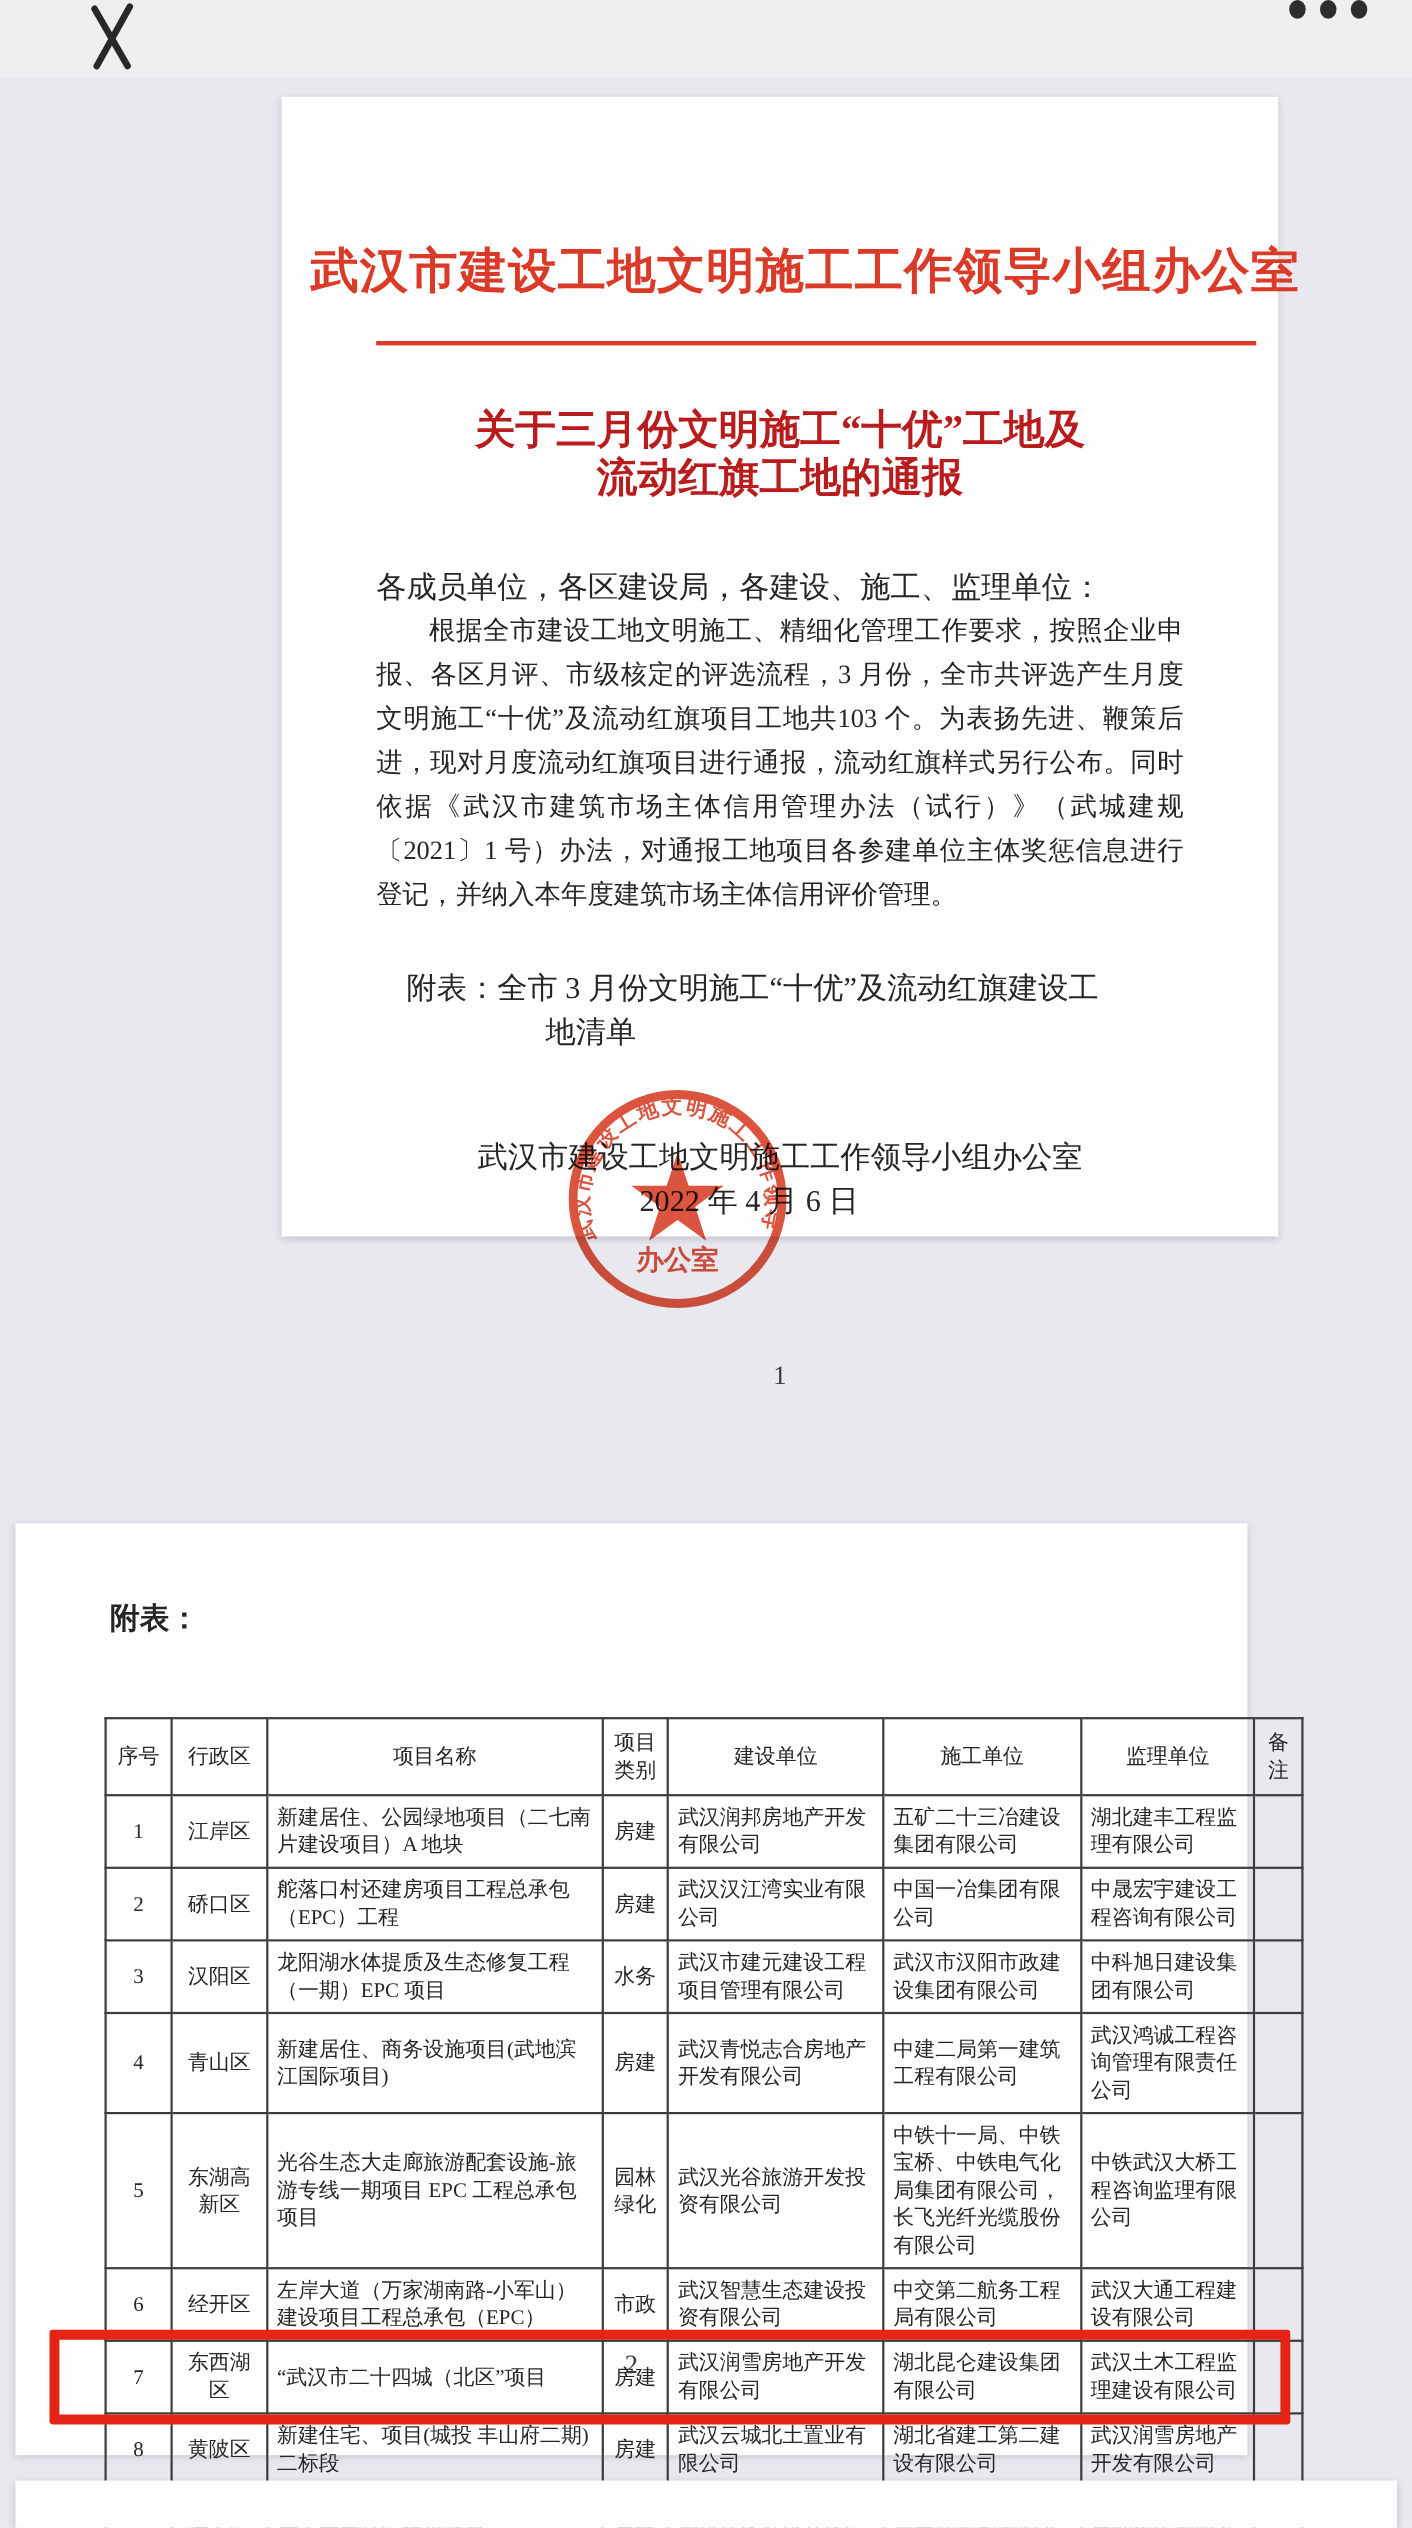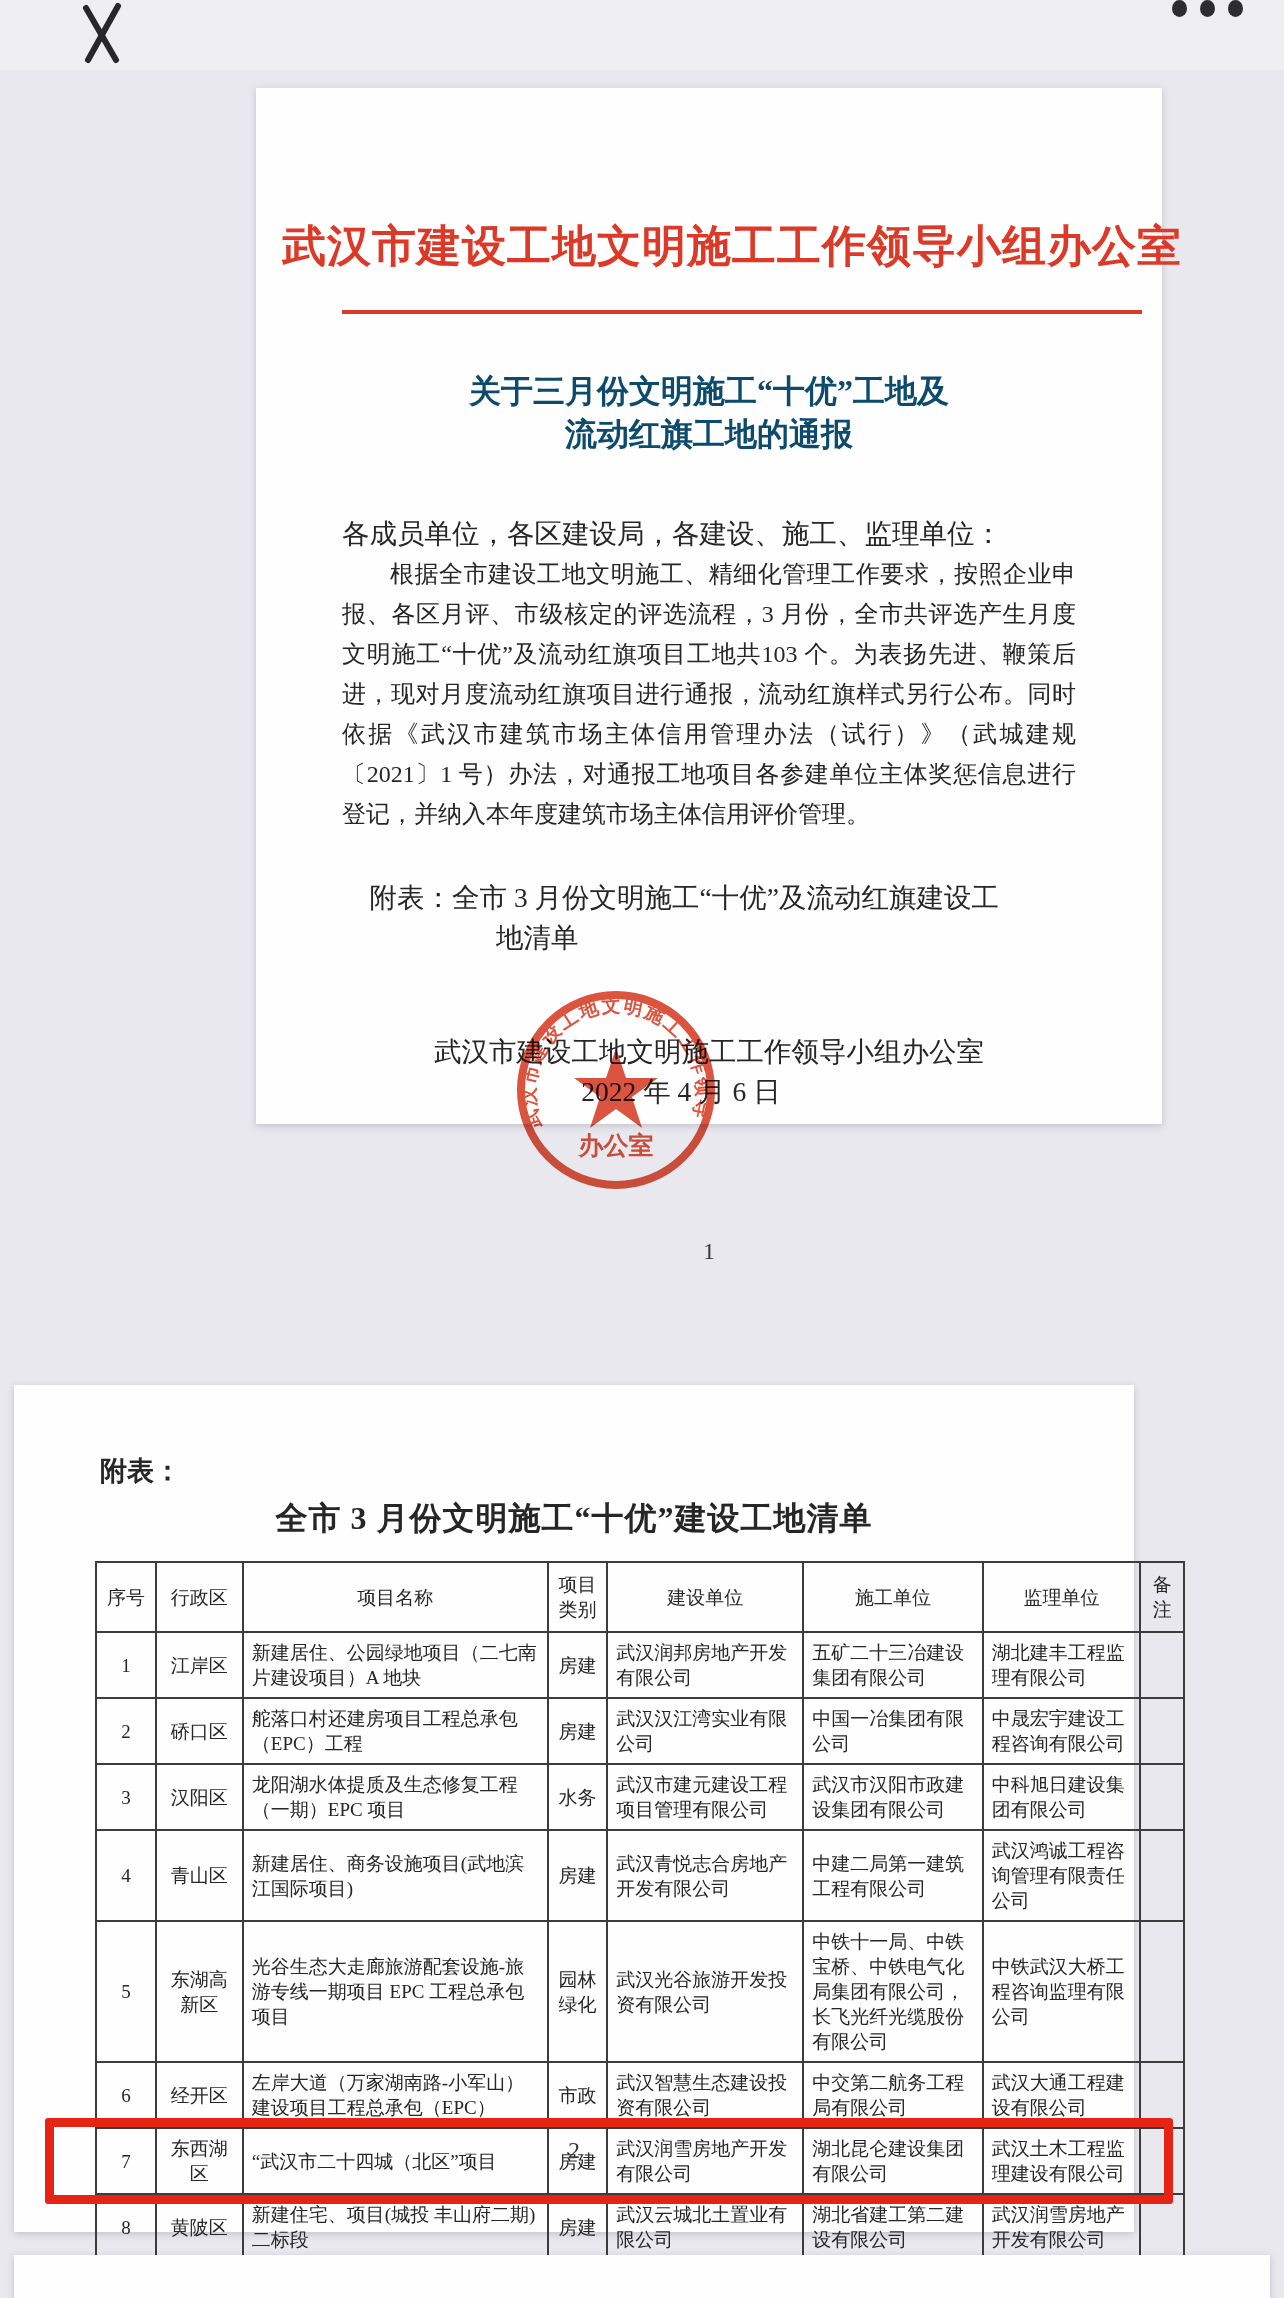--- a/index.html
+++ b/index.html
@@ -19,21 +19,21 @@
   .more-btn .dot{width:15px;height:17px;border-radius:50%;background:#2d2d30;}
   
   .page{position:absolute;background:var(--page);box-shadow:0 2px 7px rgba(60,60,90,.22);}
   .page1{left:256px;top:88px;width:906px;height:1036px;padding:17px 86px;}
   .page2{left:14px;top:1385px;width:1120px;height:847px;}
   .page3{left:14px;top:2255px;width:1256px;height:60px;}
   
   .letterhead{margin:112px -60px 0;text-align:center;white-space:nowrap;
     font-size:44px;font-weight:700;color:var(--red);letter-spacing:1px;}
   .red-rule{margin:34px auto 0;width:800px;height:4px;background:var(--red);}
-  .doc-title{margin-top:56px;text-align:center;font-size:32px;font-weight:700;line-height:43px;color:#0c4a6e;}
+  .doc-title{margin-top:56px;text-align:center;font-size:37px;font-weight:700;line-height:43px;color:#b91c1c;}
   .salutation{margin-top:58px;font-size:27.5px;line-height:40px;}
   .body-para{font-size:24px;line-height:40px;text-align:justify;text-indent:2em;}
   .attach{margin-top:44px;font-size:27.5px;line-height:40px;}
   .attach .l1{text-indent:1em;}
   .attach .l2{margin-left:5.6em;}
   .signature{margin-top:74px;text-align:center;font-size:27.5px;line-height:40px;position:relative;z-index:1;}
   .doc-date{text-align:center;font-size:27.5px;line-height:40px;position:relative;z-index:1;transform:translateX(-28px);}
   .seal{position:absolute;left:256px;top:898px;width:208px;height:208px;z-index:2;
     opacity:.92;mix-blend-mode:multiply;}
   .pagenum{position:absolute;left:0;width:100%;text-align:center;font-size:24px;color:#3a3a3a;}
@@ -91,21 +91,20 @@
     </text>
     <polygon fill="#d8452e" points="104,62 114,92 146,92 120,111 130,142 104,123 78,142 88,111 62,92 94,92"></polygon>
     <text x="104" y="168" text-anchor="middle" font-size="25" font-weight="700" fill="#d8452e">办公室</text>
   </svg>
 
   <div class="pagenum">1</div>
 </div>
 
 <div class="page page2">
   <div class="attach-label">附表：</div>
-  <div class="table-title">全市 3 月份文明施工“十优”建设工地清单</div>
 
   <div class="tbl-wrap">
     <table>
       <colgroup>
         <col style="width:5.5%">
           <col style="width:8%">
           <col style="width:28%">
           <col style="width:5.5%">
         <col style="width:18%">
           <col style="width:16.5%">

